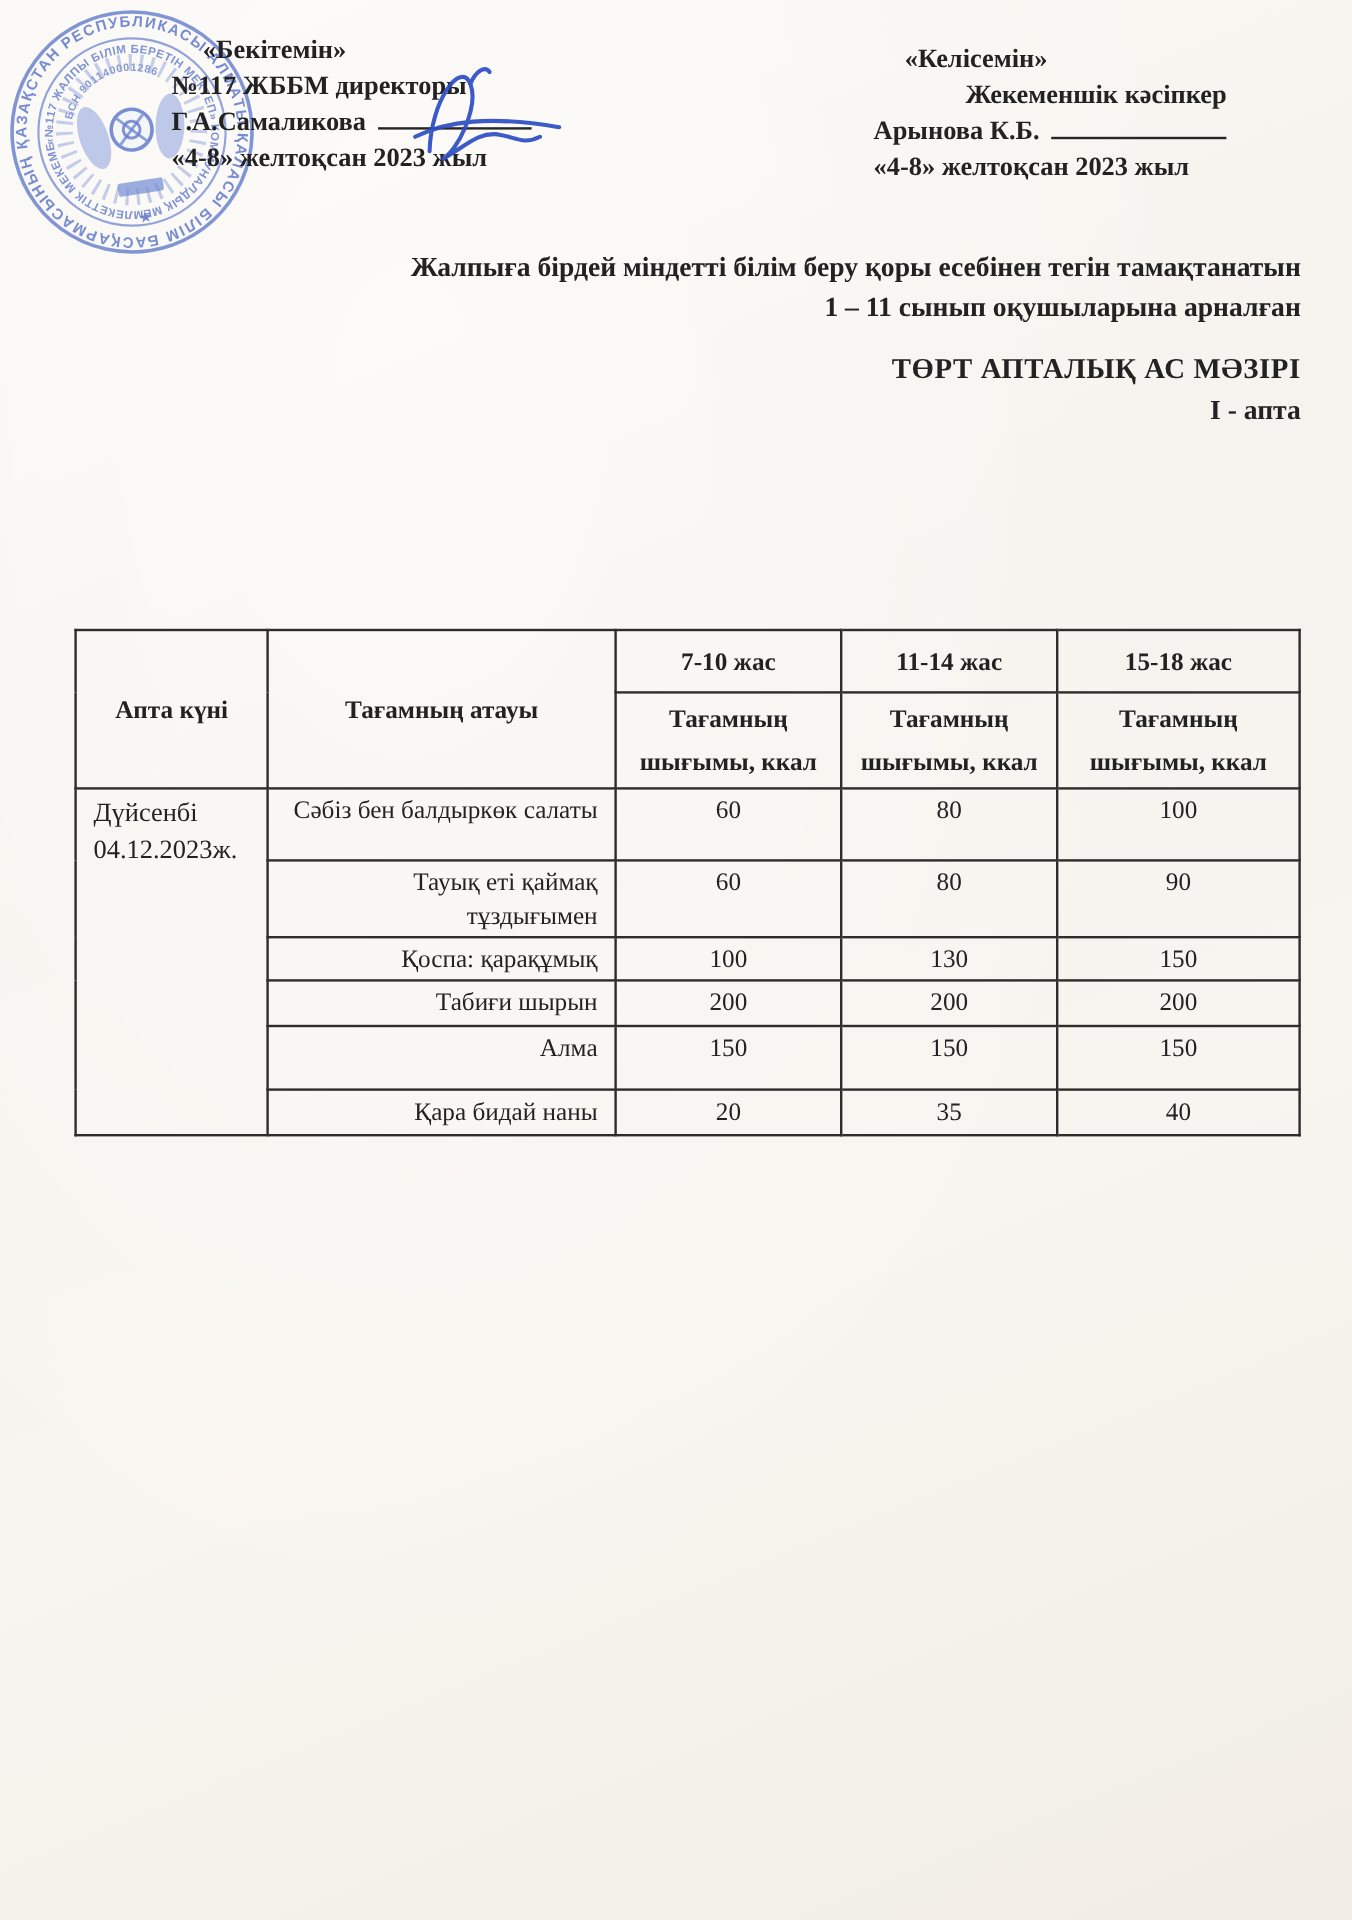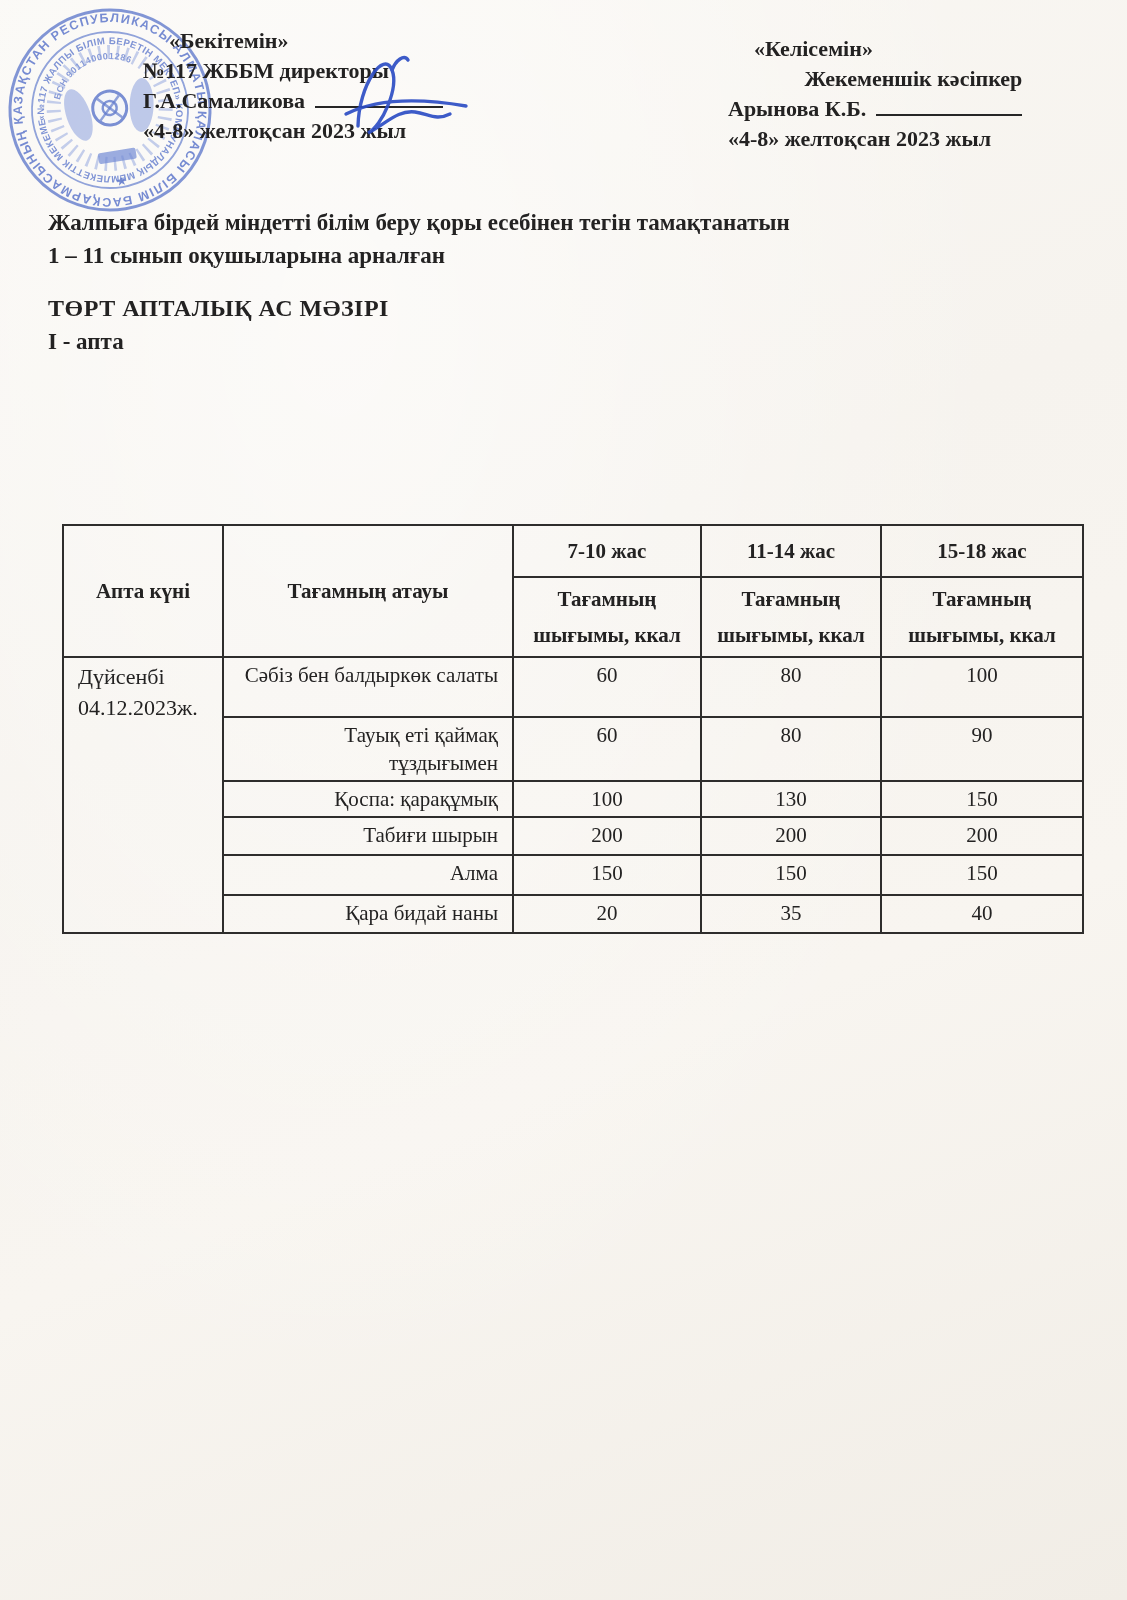--- a/index.html
+++ b/index.html
@@ -21,21 +21,21 @@
   .indent26{padding-left:26px;}
   .indent10{padding-left:10px;text-align:right;}
   .uline{display:inline-block;border-bottom:2px solid #262626;height:20px;vertical-align:baseline;margin-left:10px;}
   .uline.sig{width:128px;}
   .uline.agr{width:146px;}
   
   .stamp{position:absolute;left:4px;top:4px;width:212px;height:212px;z-index:2;opacity:.88;}
   
   .signature{position:absolute;left:338px;top:38px;width:150px;height:110px;z-index:4;}
   
-  .title-block{position:absolute;left:48px;top:206px;width:1060px;text-align:left;font-weight:bold;z-index:3;}
+  .title-block{position:absolute;left:24px;top:206px;width:1060px;text-align:right;font-weight:bold;z-index:3;}
   .title-block .t-line{font-size:23px;line-height:33px;}
   .title-block .t-caps{font-size:24px;line-height:33px;letter-spacing:.5px;margin-top:20px;}
   
   table.menu{
     position:absolute;left:62px;top:524px;width:1020px;
     border-collapse:collapse;table-layout:fixed;
     font-size:21px;z-index:3;
   }
   table.menu th,table.menu td{
     border:2px solid #2e2d2c;
@@ -161,21 +161,21 @@
         <td class="val">100</td>
         <td class="val">130</td>
         <td class="val">150</td>
       </tr>
       <tr style="height:38px">
         <td class="dish">Табиғи шырын</td>
         <td class="val">200</td>
         <td class="val">200</td>
         <td class="val">200</td>
       </tr>
-      <tr style="height:40px">
+      <tr style="height:53px">
         <td class="dish">Алма</td>
         <td class="val">150</td>
         <td class="val">150</td>
         <td class="val">150</td>
       </tr>
       <tr style="height:38px">
         <td class="dish">Қара бидай наны</td>
         <td class="val">20</td>
         <td class="val">35</td>
         <td class="val">40</td>

